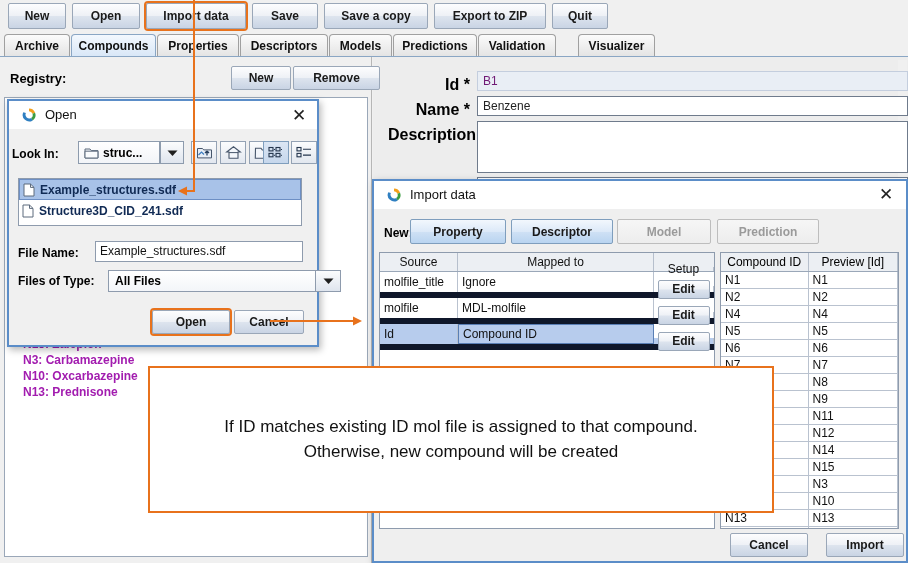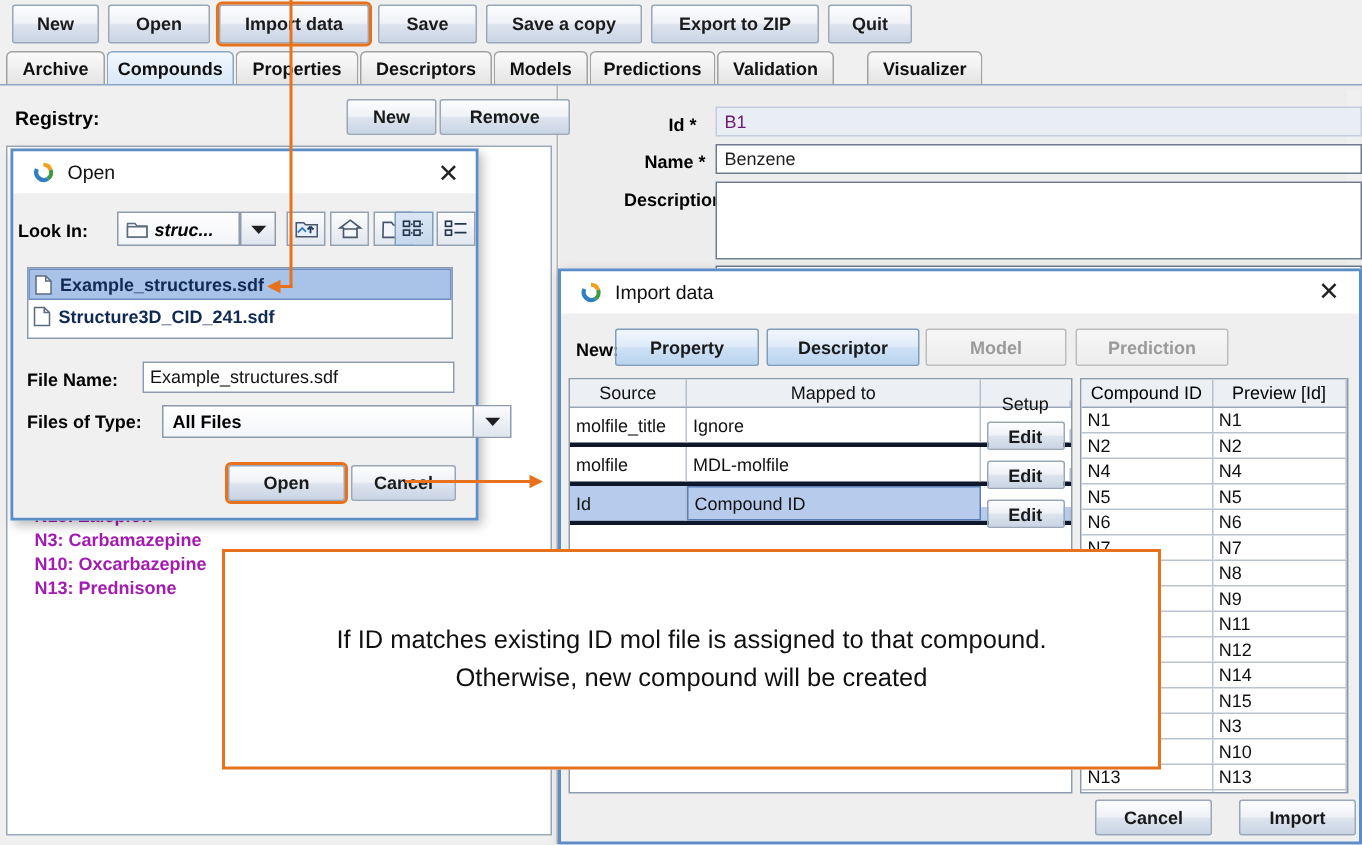--- a/index.html
+++ b/index.html
@@ -62,21 +62,21 @@
 
   
   #cmplist{
     left:4px;top:97px;width:364px;height:460px;
     background:#fff;border:1px solid #9aa7b8;box-sizing:border-box;
     overflow:hidden;
   }
   #cmplist .row{padding:1px 18px;font-weight:bold;font-size:12px;color:#a21caf;}
 
   
-  .flabel{text-align:center;font-weight:bold;font-size:12px;margin-left:20px;}
+  .flabel{text-align:right;font-weight:bold;font-size:16px;}
   #lblId{left:400px;top:76px;width:70px;}
   #lblName{left:390px;top:101px;width:80px;}
   #lblDesc{left:388px;top:126px;width:82px;}
   #fId{left:477px;top:71px;width:431px;height:20px;background:#e9eef5;
        border:1px solid #c4cede;box-sizing:border-box;padding:2px 5px;
        font-size:12px;color:#701a75;}
   #fName{left:477px;top:96px;width:431px;height:20px;background:#fff;
        border:1px solid #6f7b8c;box-sizing:border-box;padding:2px 5px;
        font-size:12px;color:#222;}
   #fDesc{left:477px;top:121px;width:431px;height:52px;background:#fff;
@@ -92,21 +92,21 @@
   #openTitle{position:absolute;left:0;top:0;width:308px;height:28px;background:#fff;}
   #openTitleTxt{position:absolute;left:36px;top:6px;font-size:13px;color:#111;}
   #openClose{position:absolute;right:8px;top:4px;width:20px;height:20px;
     display:flex;align-items:center;justify-content:center;font-size:17px;color:#222;}
   .spinner{position:absolute;left:12px;top:6px;width:16px;height:16px;}
   #openBody{position:absolute;left:0;top:28px;width:308px;height:216px;background:#f0f0f0;}
 
   .lookLbl{position:absolute;left:12px;top:147px;font-weight:bold;font-size:12px;}
   #lookCombo{position:absolute;left:78px;top:141px;width:82px;height:23px;
      background:linear-gradient(to bottom,#ffffff,#f2f4f8);
-     border:1px solid #8d9bad;box-sizing:border-box;display:flex;align-items:center;font-style:italic;}
+     border:1px solid #8d9bad;box-sizing:border-box;display:flex;align-items:center;}
   #lookCombo .ctext{font-weight:bold;font-size:12px;margin-left:24px;}
   #lookArrow{position:absolute;left:160px;top:141px;width:24px;height:23px;
      border:1px solid #8d9bad;box-sizing:border-box;
      background:linear-gradient(to bottom,#fbfcfd,#dfe5ee);
      display:flex;align-items:center;justify-content:center;}
   .ibtn{position:absolute;top:141px;width:26px;height:23px;box-sizing:border-box;
      border:1px solid #94a2b4;background:linear-gradient(to bottom,#fbfcfd,#e2e7ef);
      display:flex;align-items:center;justify-content:center;}
   .ibtn.on{background:linear-gradient(to bottom,#dbe6f4,#c6d7ec);border-color:#7f9ebd;}
 
@@ -141,21 +141,21 @@
      display:flex;align-items:center;justify-content:center;font-size:17px;color:#222;}
   #newLbl{position:absolute;left:10px;top:45px;font-weight:bold;font-size:12px;}
   .newbtn{position:absolute;top:38px;height:25px;}
 
   
   #mapTbl{position:absolute;left:5px;top:71px;width:336px;height:277px;
      background:#fff;border:1px solid #8e9bad;box-sizing:border-box;}
   .mhdr{display:flex;height:18px;background:#eceff3;border-bottom:1px solid #9aa7b8;}
   .mhdr div{display:flex;align-items:center;justify-content:center;font-size:12px;
      color:#111;border-right:1px solid #b6bfcc;box-sizing:border-box;}
-  .mrow{display:flex;height:26px;border-bottom:3px solid #0f172a;box-sizing:border-box;}
+  .mrow{display:flex;height:26px;border-bottom:6px solid #0f172a;box-sizing:border-box;}
   .mrow>div{display:flex;align-items:center;font-size:12px;color:#111;
      border-right:1px solid #b9c2cf;box-sizing:border-box;padding-left:4px;}
   .mrow.sel>div{background:#b7cced;}
   .mrow.sel .c1{border:1px solid #5a7fb5;box-sizing:border-box;}
   .c0{width:78px;} .c1{width:196px;} .c2{width:60px;justify-content:center!important;padding-left:0!important;margin-top:14px;}
   .editbtn{width:52px;height:19px;}
 
   
   #prevTbl{position:absolute;left:346px;top:71px;width:179px;height:277px;
      background:#fff;border:1px solid #8e9bad;box-sizing:border-box;overflow:hidden;}

